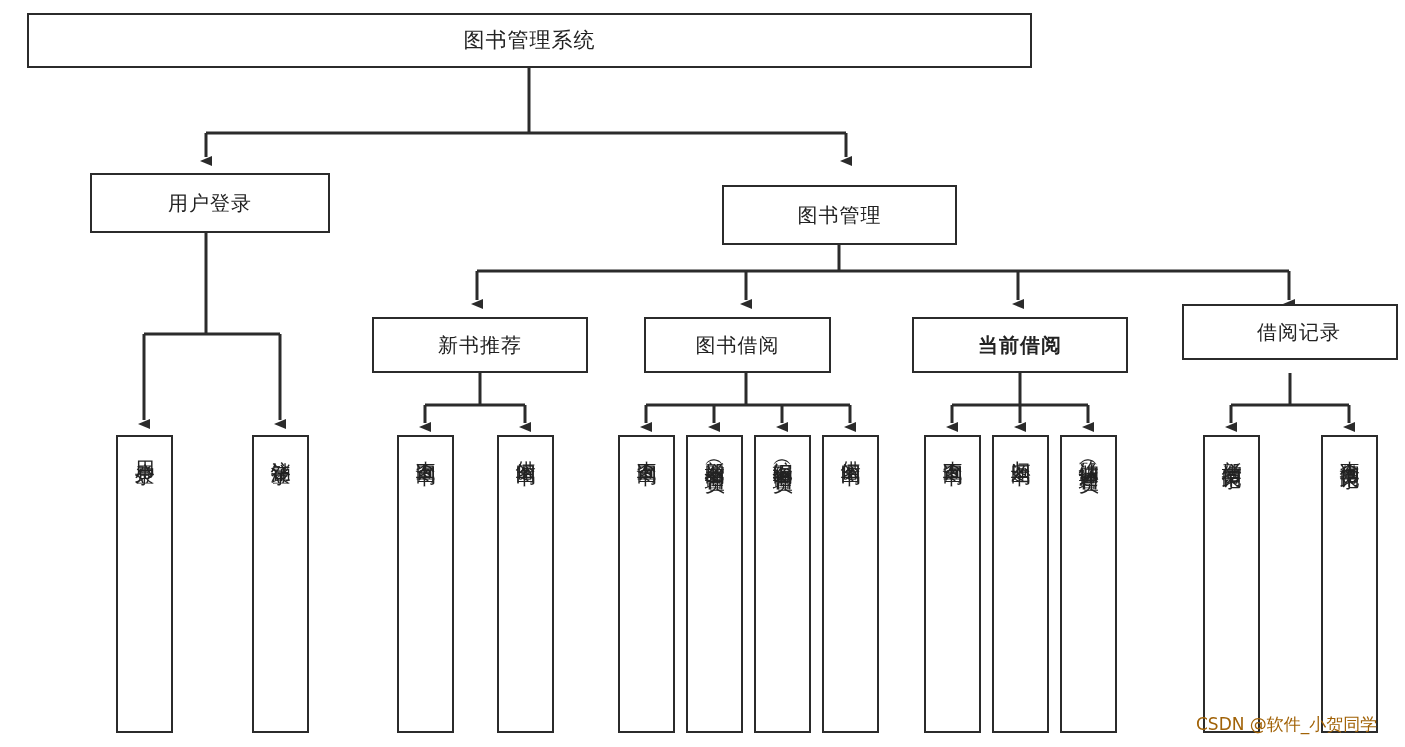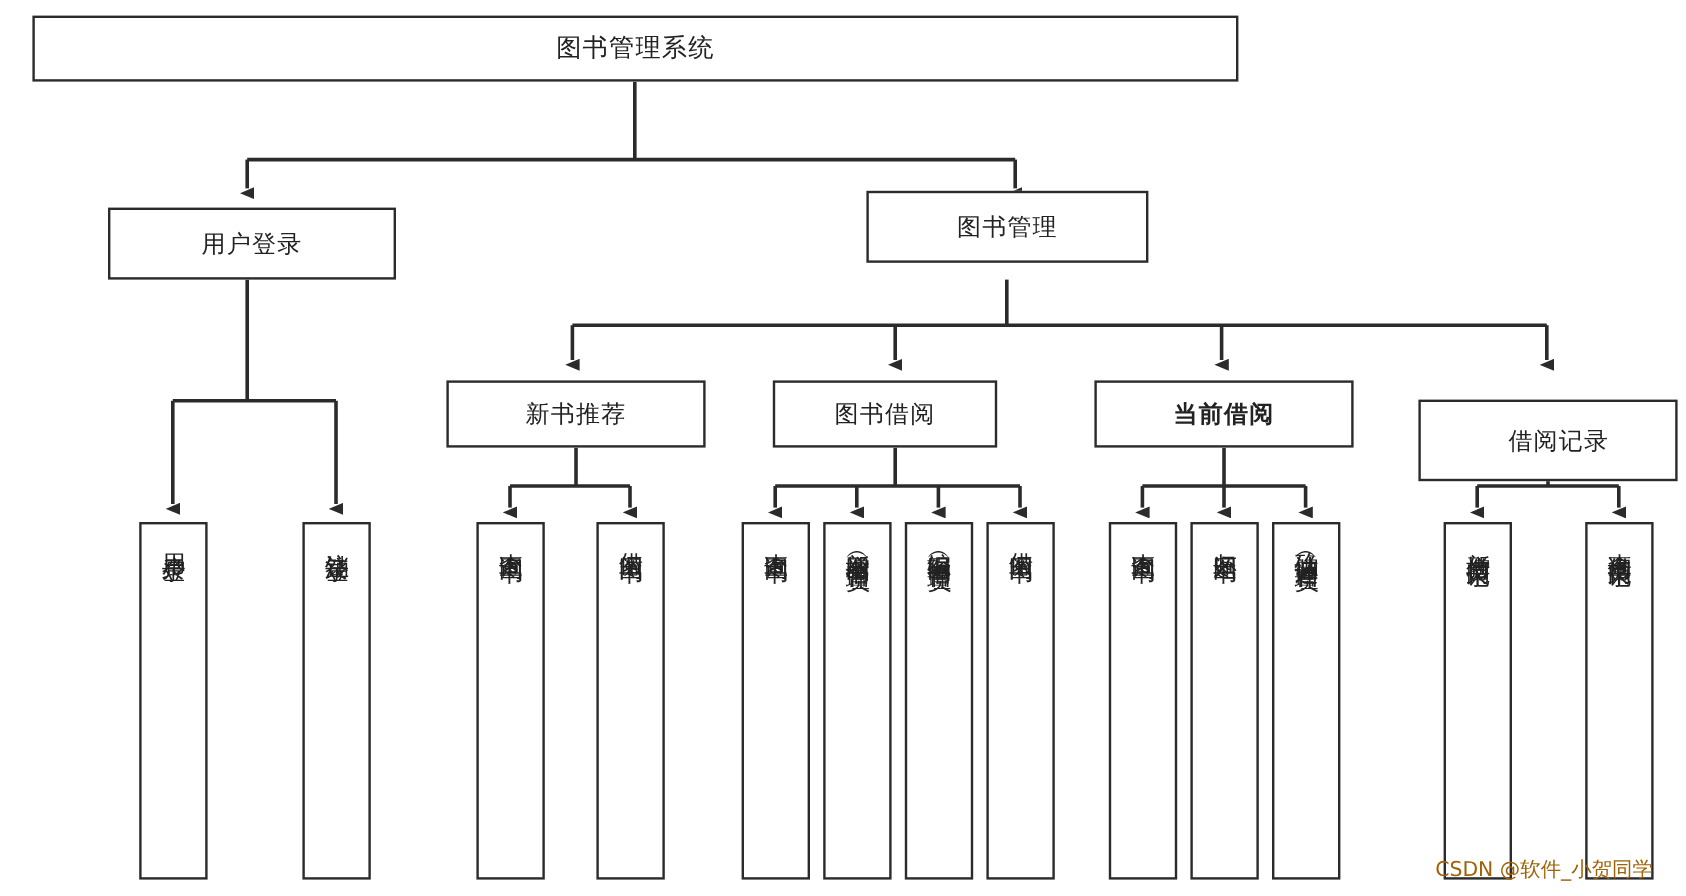--- a/index.html
+++ b/index.html
@@ -125,37 +125,37 @@
   </svg>
 
   <div class="node node-h node-root" style="left:17px; top:13px; width:1005px; height:55px;">
     <span>图书管理系统</span>
   </div>
 
   <div class="node node-h" style="left:80px; top:173px; width:240px; height:60px;">
     <span>用户登录</span>
   </div>
 
-  <div class="node node-h" style="left:712px; top:159px; width:235px; height:60px;">
+  <div class="node node-h" style="left:712px; top:185px; width:235px; height:60px;">
     <span>图书管理</span>
   </div>
 
   <div class="node node-h" style="left:362px; top:317px; width:216px; height:56px;">
     <span>新书推荐</span>
   </div>
 
   <div class="node node-h" style="left:634px; top:317px; width:187px; height:56px;">
     <span>图书借阅</span>
   </div>
 
   <div class="node node-h" style="left:902px; top:317px; width:216px; height:56px;font-weight:bold;">
     <span>当前借阅</span>
   </div>
 
-  <div class="node node-h" style="left:1172px; top:333px; width:216px; height:68px;padding-left:18px;">
+  <div class="node node-h" style="left:1172px; top:304px; width:216px; height:56px;padding-left:18px;">
     <span>借阅记录</span>
   </div>
 
   <div class="node node-v" style="left:106px; top:435px; width:57px; height:298px;">
     <span class="vlabel">用户登录</span>
   </div>
 
   <div class="node node-v" style="left:242px; top:435px; width:57px; height:298px;">
     <span class="vlabel">注销登录</span>
   </div>

